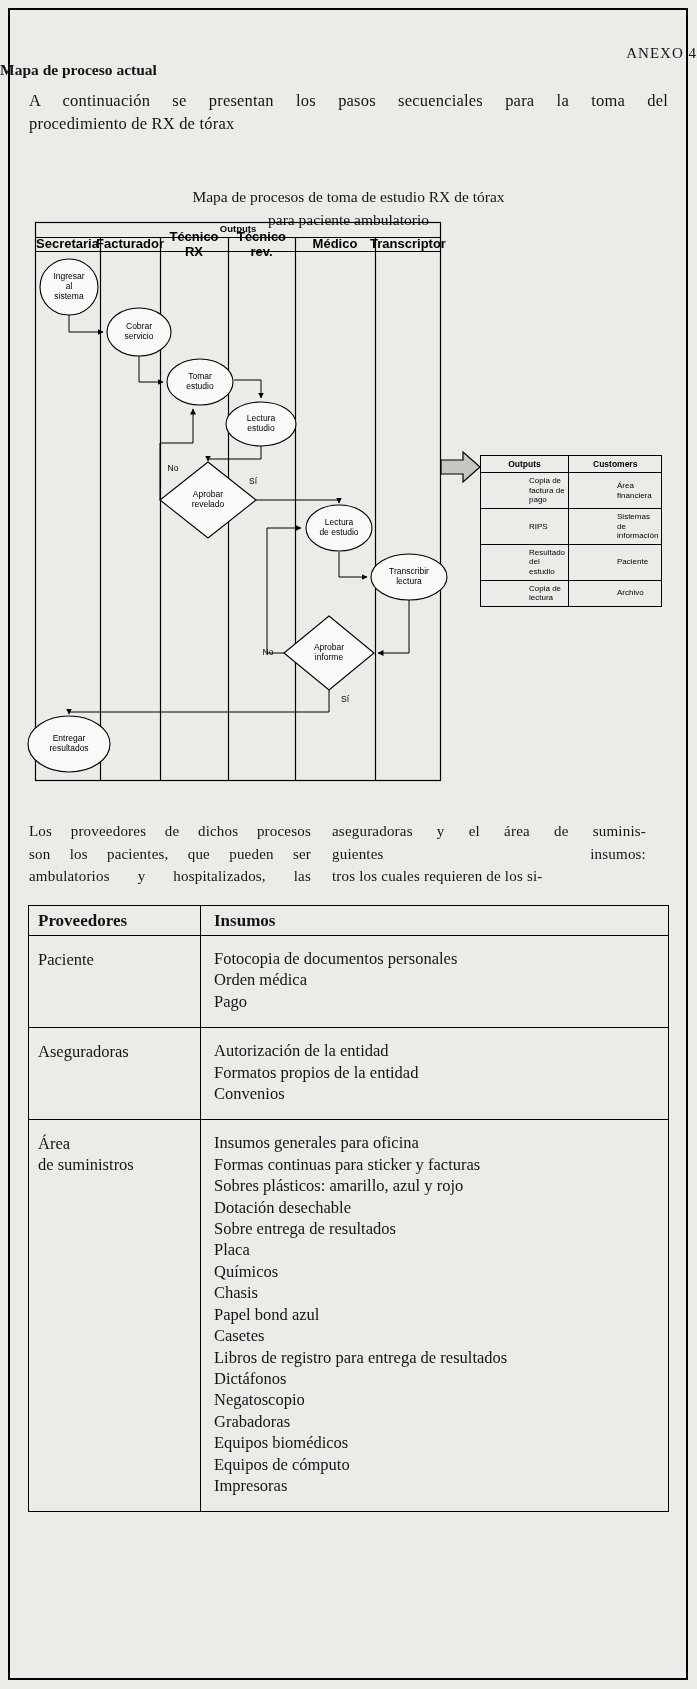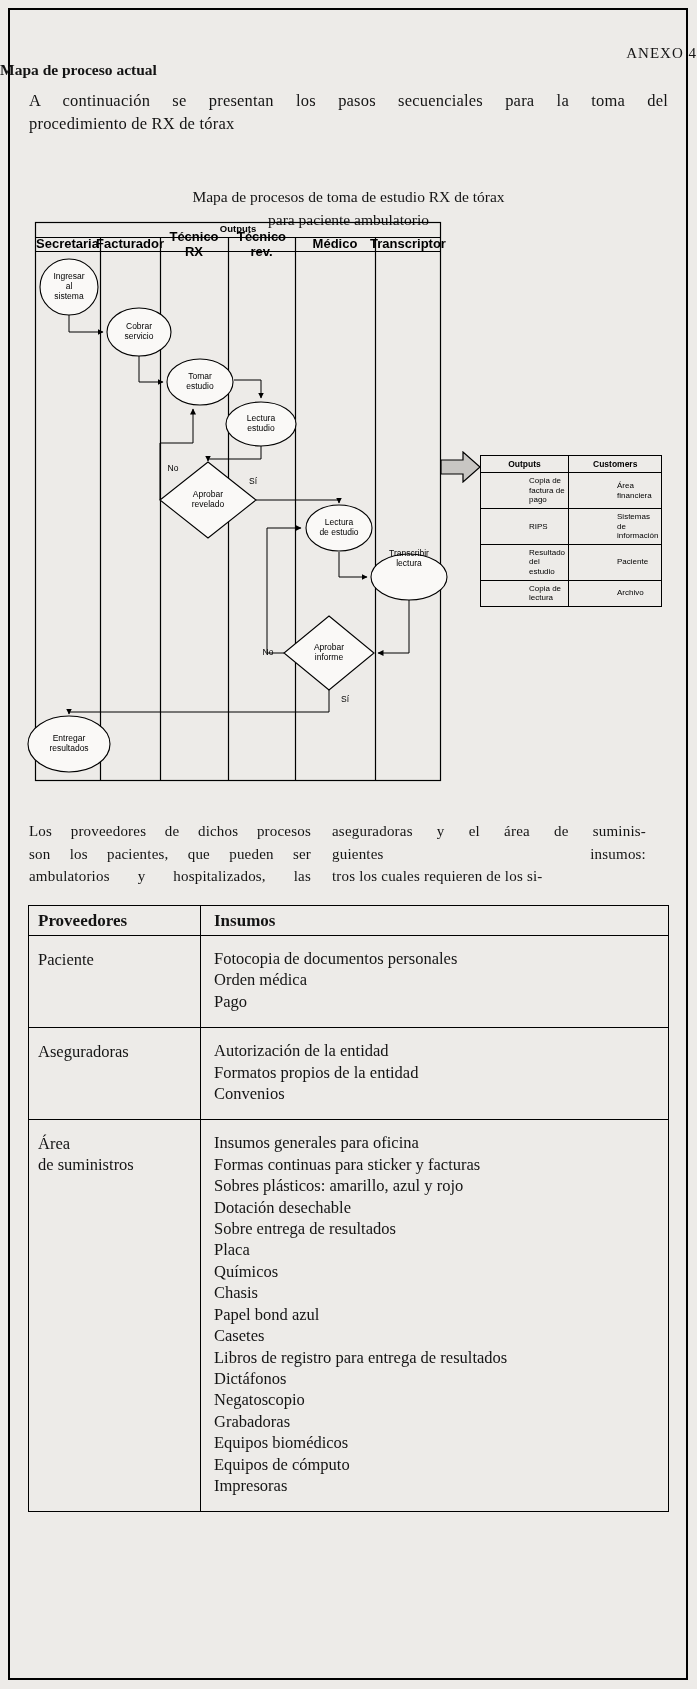--- a/index.html
+++ b/index.html
@@ -161,21 +161,21 @@
     <div class="fl" style="left:74px;top:96px;width:60px;height:28px">Cobrar
 servicio</div>
     <div class="fl" style="left:135px;top:146px;width:60px;height:28px">Tomar
 estudio</div>
     <div class="fl" style="left:196px;top:188px;width:60px;height:28px">Lectura
 estudio</div>
     <div class="fl" style="left:143px;top:264px;width:60px;height:28px">Aprobar
 revelado</div>
     <div class="fl" style="left:274px;top:292px;width:60px;height:28px">Lectura
 de estudio</div>
-    <div class="fl" style="left:344px;top:323px;width:60px;height:28px">Transcribir
+    <div class="fl" style="left:344px;top:341px;width:60px;height:28px">Transcribir
 lectura</div>
     <div class="fl" style="left:264px;top:417px;width:60px;height:28px">Aprobar
 informe</div>
     <div class="fl" style="left:4px;top:508px;width:60px;height:28px">Entregar
 resultados</div>
 
     <div class="fl" style="left:126px;top:240px;width:24px;height:13px">No</div>
     <div class="fl" style="left:206px;top:253px;width:24px;height:13px">Sí</div>
     <div class="fl" style="left:221px;top:424px;width:24px;height:13px">No</div>
     <div class="fl" style="left:298px;top:471px;width:24px;height:13px">Sí</div>

